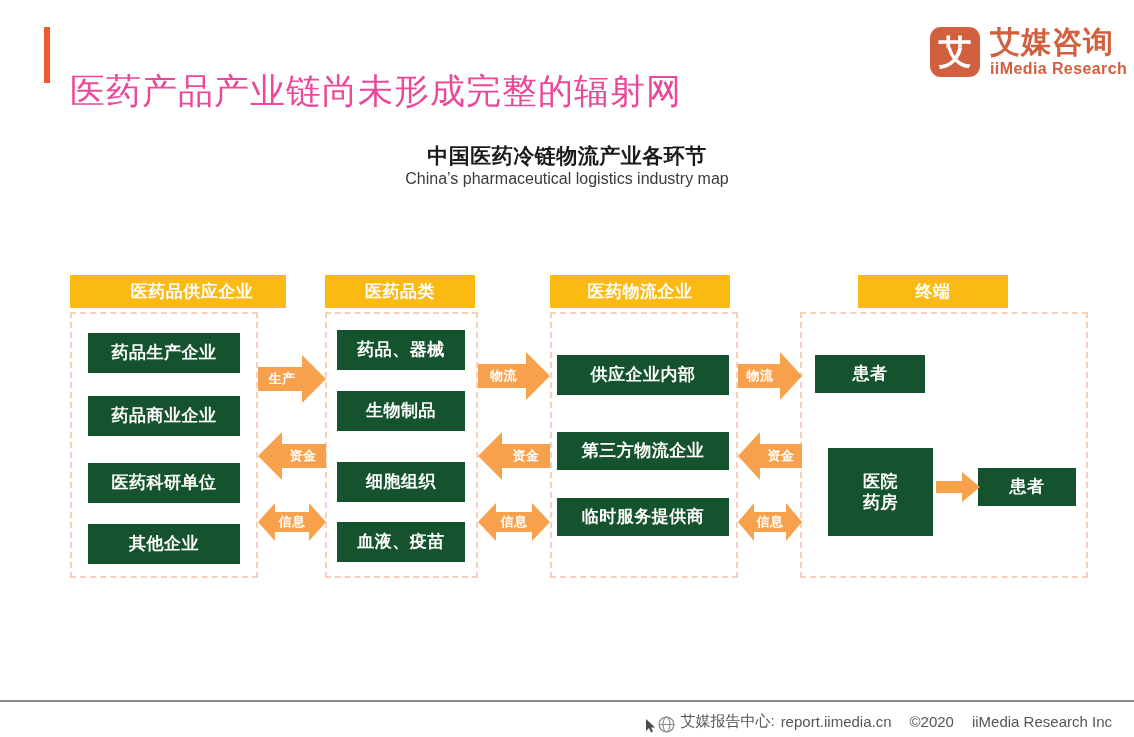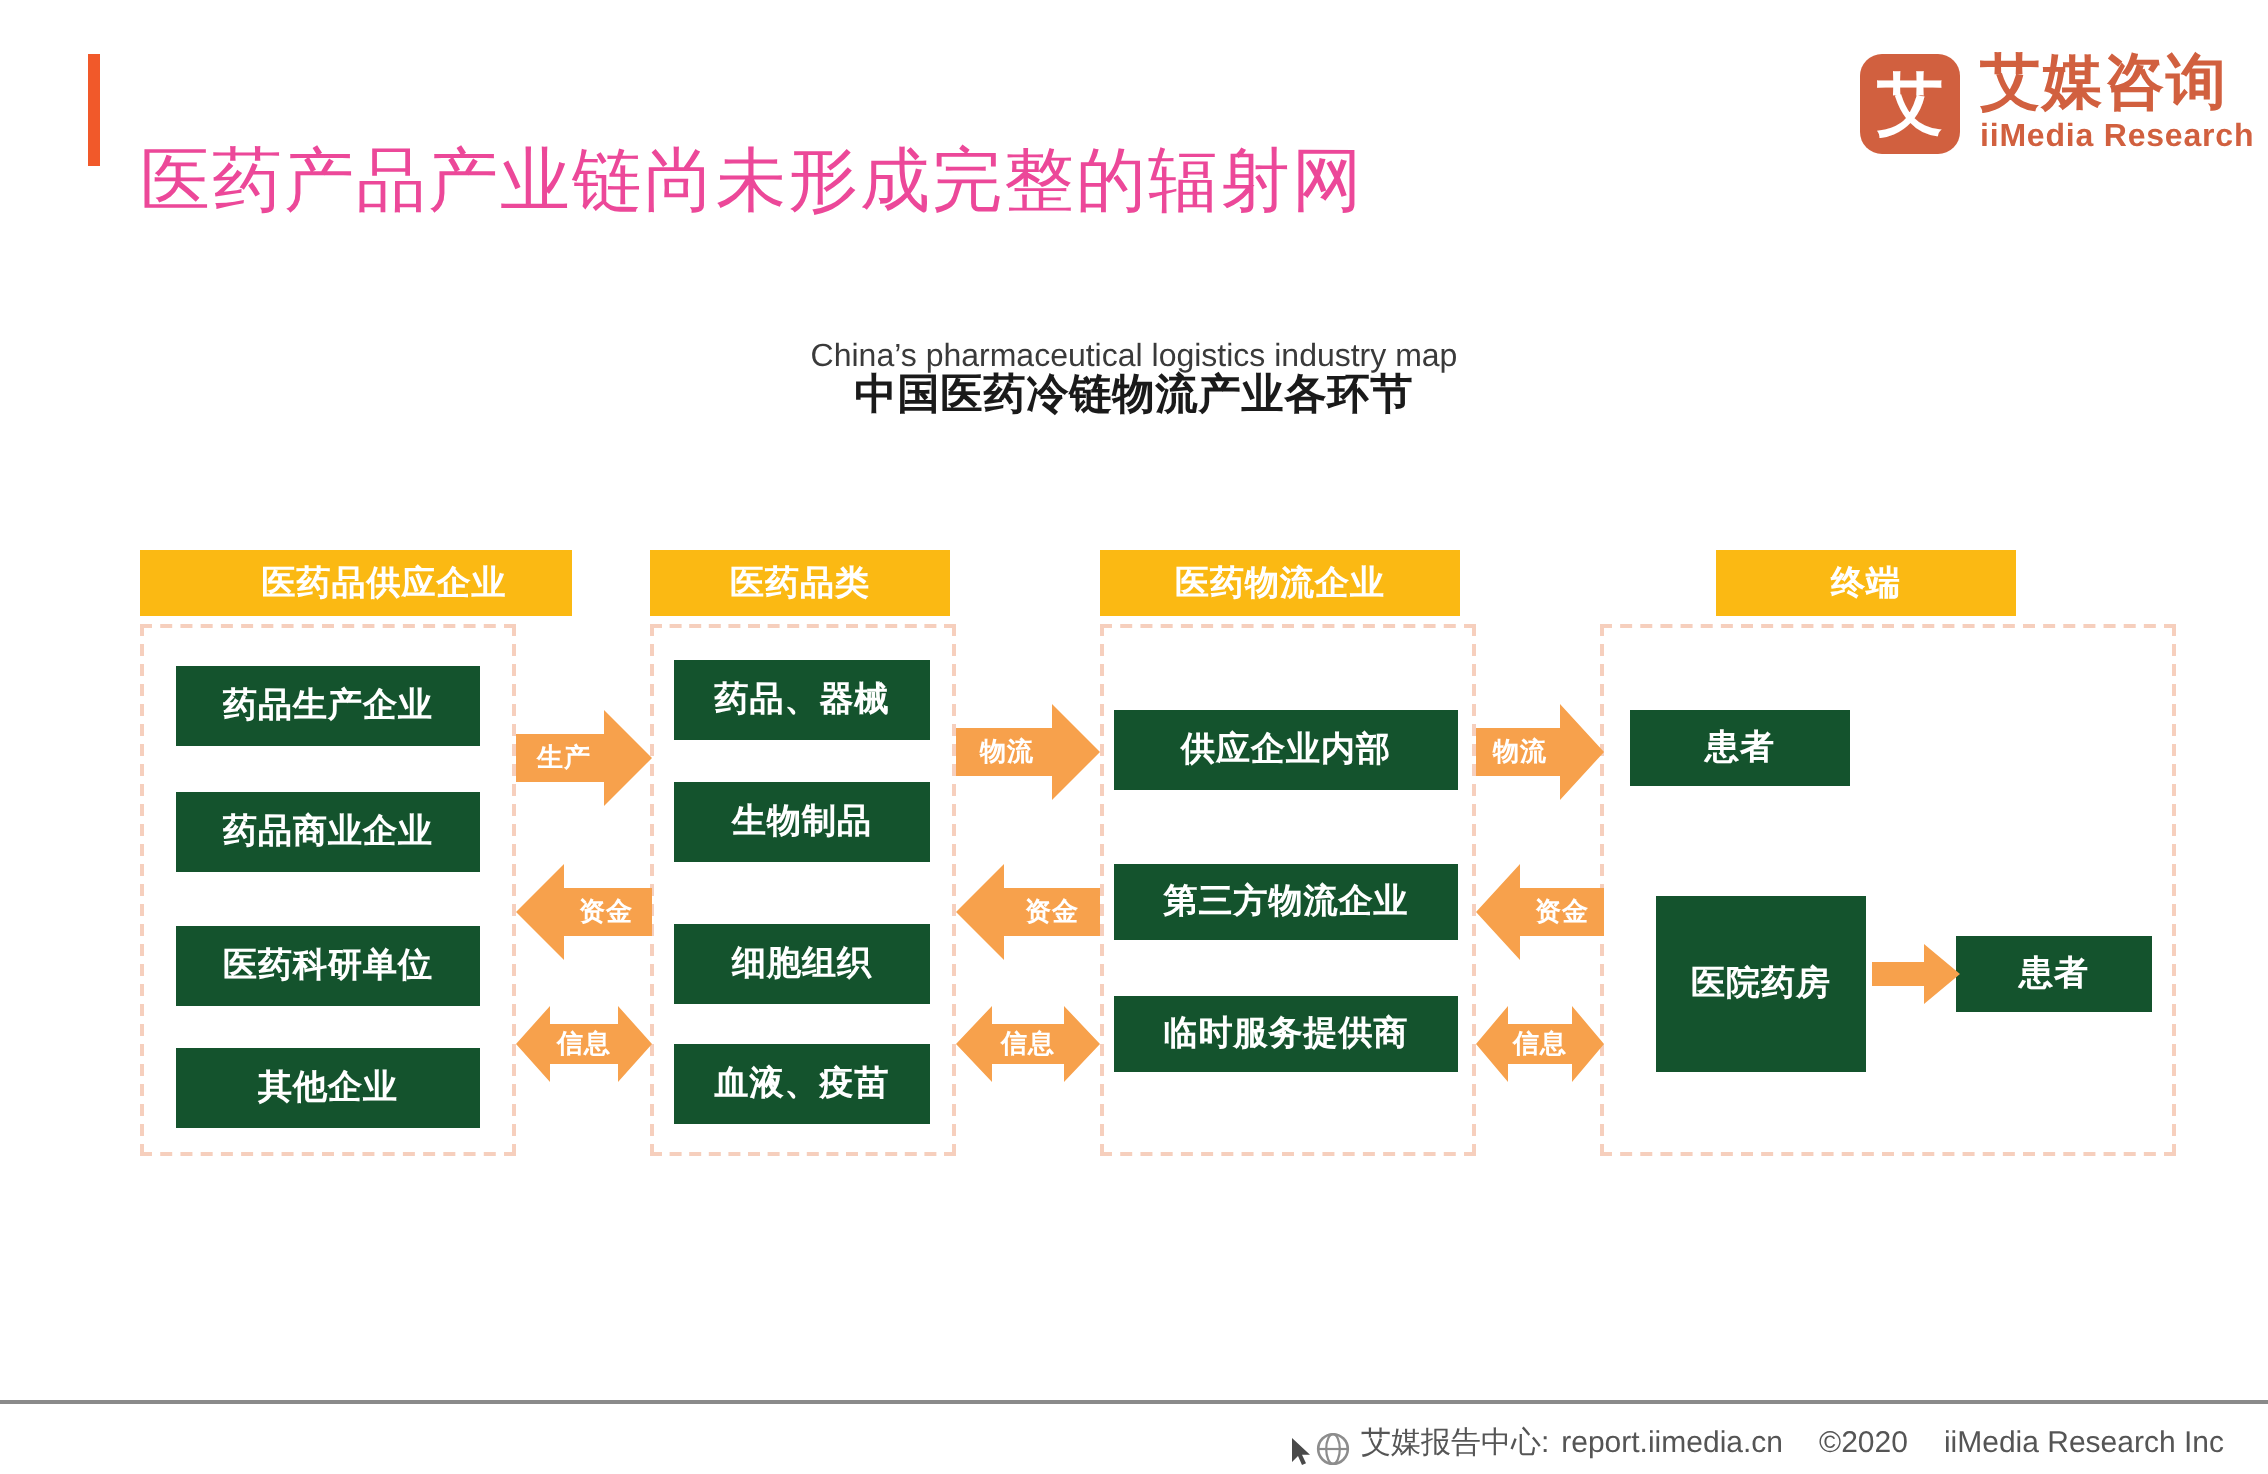--- a/index.html
+++ b/index.html
@@ -40,21 +40,21 @@
     letter-spacing:1px;white-space:nowrap;
   }
   #logo-en{
     position:absolute;left:60px;top:34px;
     font-size:16px;line-height:19px;color:#d1603f;font-weight:700;
     letter-spacing:.4px;white-space:nowrap;
   }
   
   #chart-title{
     position:absolute;left:0;top:142px;width:1134px;text-align:center;
-    font-size:21px;font-weight:700;color:#1a1a1a;letter-spacing:.5px;margin-top:41px;
+    font-size:21px;font-weight:700;color:#1a1a1a;letter-spacing:.5px;
   }
   #chart-subtitle{
     position:absolute;left:0;top:170px;width:1134px;text-align:center;
     font-size:16px;font-weight:400;color:#3a3a3a;
   }
   
   #diagram{position:absolute;left:0;top:0;width:1134px;height:737px;}
   .col-header{
     position:absolute;height:33px;
     background:#fbb913;
@@ -146,21 +146,21 @@
 
   <div class="col-header" style="left:550px;top:275px;width:180px;">医药物流企业</div>
   <div class="col-box" style="left:550px;top:312px;width:188px;height:266px;"></div>
   <div class="node" style="left:557px;top:355px;width:172px;height:40px;">供应企业内部</div>
   <div class="node" style="left:557px;top:432px;width:172px;height:38px;">第三方物流企业</div>
   <div class="node" style="left:557px;top:498px;width:172px;height:38px;text-align:center;">临时服务提供商</div>
 
   <div class="col-header" style="left:858px;top:275px;width:150px;">终端</div>
   <div class="col-box" style="left:800px;top:312px;width:288px;height:266px;"></div>
   <div class="node" style="left:815px;top:355px;width:110px;height:38px;">患者</div>
-  <div class="node two-line" style="left:828px;top:448px;width:105px;height:88px;flex-direction:row;">
+  <div class="node two-line" style="left:828px;top:448px;width:105px;height:88px;flex-direction:column;">
     <span>医院</span>
     <span>药房</span>
   </div>
   <div class="node" style="left:978px;top:468px;width:98px;height:38px;">患者</div>
 
   <div class="arrow-wrap" style="left:258px;top:355px;width:68px;height:48px;">
     <svg width="68" height="48" viewBox="0 0 68 48">
       <polygon points="0,12 44,12 44,0 68,24 44,48 44,36 0,36" fill="#f7a14c"></polygon>
     </svg>
     <span class="arrow-label" style="left:3px;width:42px;">生产</span>

